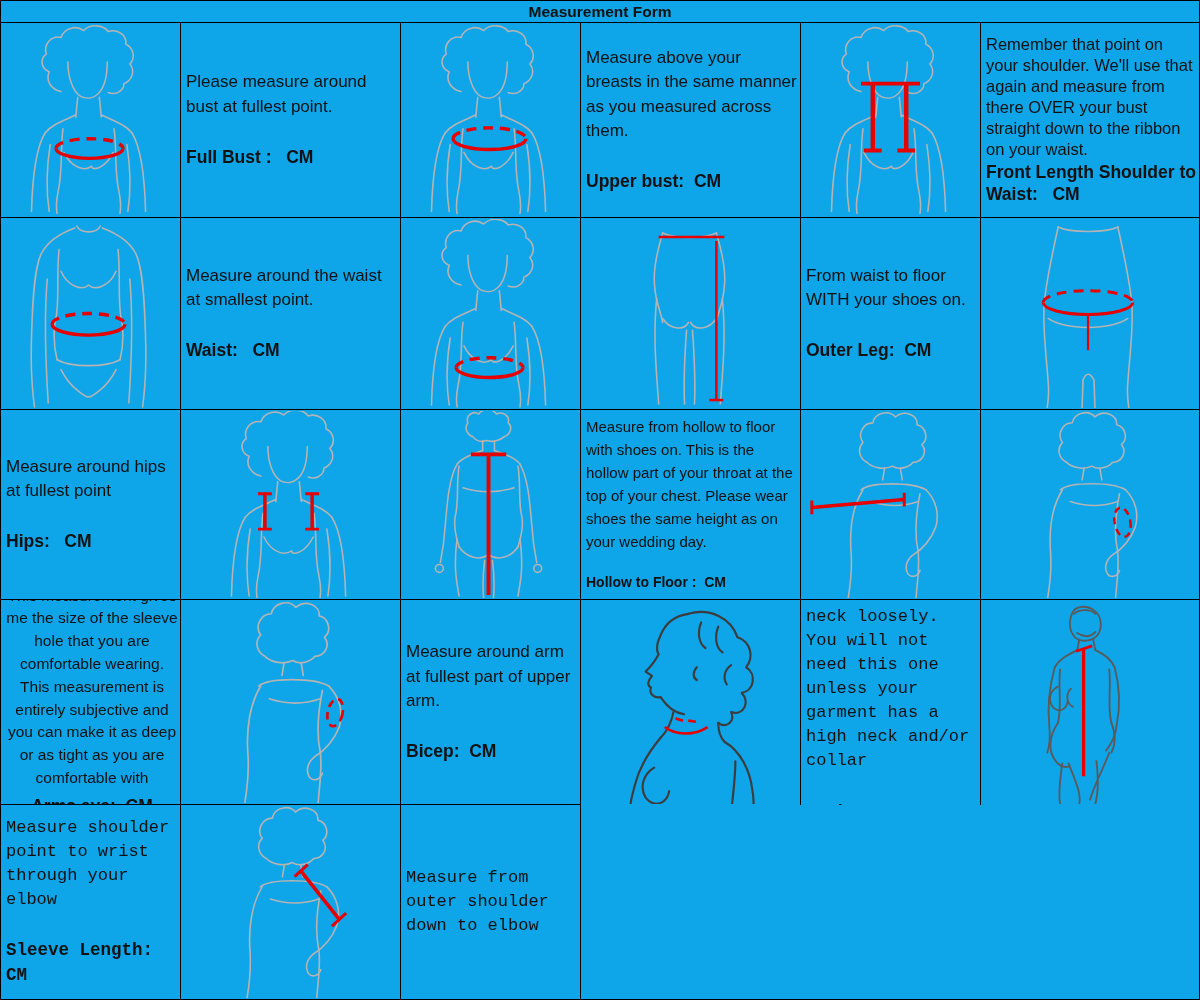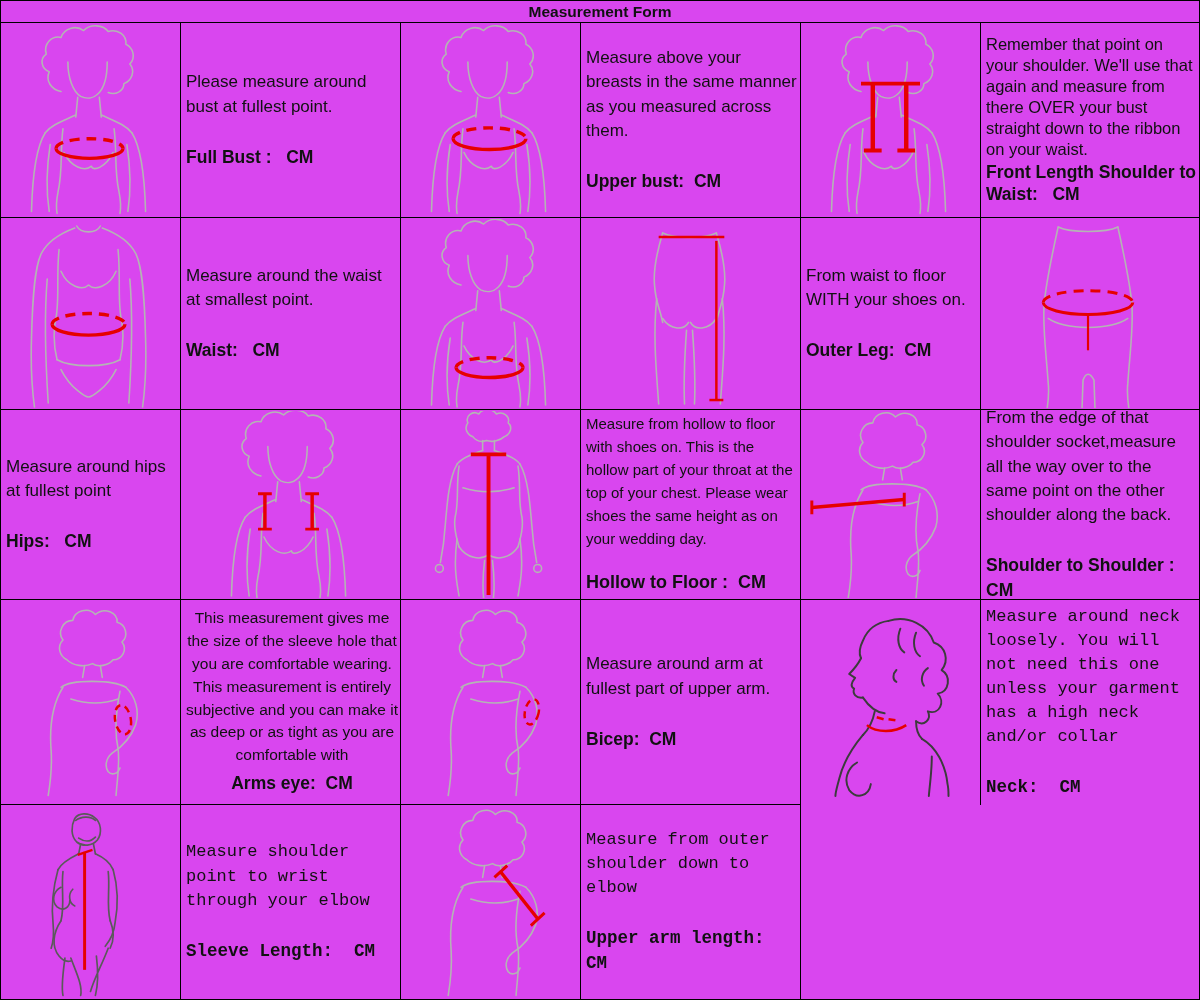--- a/index.html
+++ b/index.html
@@ -1,18 +1,18 @@
 <!DOCTYPE html>
 <html><head>
 <meta charset="utf-8">
 <style>
   html,body{margin:0;padding:0;background:#fff;}
   .page{
     width:1200px;height:1000px;box-sizing:border-box;
-    border:1px solid #000;background:#d946ef;
+    border:1px solid #000;background:#0ea5e9;
     font-family:"Liberation Sans",sans-serif;color:#111;
     overflow:hidden;
   }
   .title-bar{
     height:21px;border-bottom:1px solid #000;
     text-align:center;font-weight:bold;font-size:15.5px;line-height:21px;
   }
   .grid{
     display:grid;
     grid-template-columns:180px 220px 180px 220px 180px 218px;
@@ -27,21 +27,21 @@
   .fig{display:flex;align-items:center;justify-content:center;padding:1px;}
   .fig svg{width:100%;height:100%;}
   .txt{
     display:flex;flex-direction:column;justify-content:center;
     padding:2px 2px 2px 5px;font-size:17px;line-height:1.42;
   }
   .label{font-weight:bold;font-size:17.5px;margin-top:26px;white-space:pre-wrap;}
   .label.tight{margin-top:1px;}
   .txt.dense{font-size:16.5px;line-height:1.27;}
   .txt.small{font-size:15px;line-height:1.53;}
-  .txt.small .label{font-size:18px;margin-top:18px;}
+  .txt.small .label{font-size:14px;margin-top:18px;}
   .txt.small2{font-size:15.5px;line-height:1.47;text-align:center;}
   .txt.small2 .label{margin-top:4px;}
   
   .sk{stroke:#b4b4b4;stroke-width:1.6;fill:none;stroke-linecap:round;stroke-linejoin:round;}
   .skd{stroke:#3c3c3c;stroke-width:2;fill:none;stroke-linecap:round;stroke-linejoin:round;}
   .skm{stroke:#5a5a5a;stroke-width:1.7;fill:none;stroke-linecap:round;stroke-linejoin:round;}
   .red{stroke:#e60000;fill:none;stroke-linecap:butt;}
 </style>
 </head>
 <body>
@@ -232,24 +232,20 @@
       <div class="label">Hollow to Floor :  CM</div>
     </div>
 
     <div class="cell fig">
       <svg viewBox="0 0 180 190">
           <use href="#back-akimbo"></use>
         <path class="red" stroke-width="3.5" d="M10,98 L104,90"></path>
         <path class="red" stroke-width="3" d="M10,91 L10,105 M104,83 L104,97"></path>
       </svg>
     </div>
-    <div class="cell txt">
-      <div>From the edge of that shoulder socket,measure all the way over to the same point on the other shoulder along the back.</div>
-      <div class="label">Shoulder to Shoulder : CM</div>
-    </div>
     <div class="cell fig">
       <svg viewBox="0 0 180 190">
           <use href="#back-akimbo"></use>
         <ellipse class="red" stroke-width="2.5" stroke-dasharray="7 5" cx="123" cy="113" rx="8" ry="15" transform="rotate(-10 123 113)"></ellipse>
       </svg>
     </div>
     <div class="cell txt small2">
       <div>This measurement gives me the size of the sleeve hole that you are comfortable wearing. This measurement is entirely subjective and you can make it as deep or as tight as you are comfortable with</div>
       <div class="label">Arms eye:  CM</div>
     </div>
@@ -288,17 +284,16 @@
     </div>
     <div class="cell fig">
       <svg viewBox="0 0 180 190">
           <use href="#back-akimbo"></use>
         <path class="red" stroke-width="3.5" d="M100,64 L138,112"></path>
         <path class="red" stroke-width="3" d="M94,70 L107,58 M131,119 L145,106"></path>
       </svg>
     </div>
     <div class="cell txt">
       <div>Measure from outer shoulder down to elbow</div>
-      <div class="label">Upper arm length:  CM</div>
     </div>
 
   </div>
 </div>
 
 </body></html>

